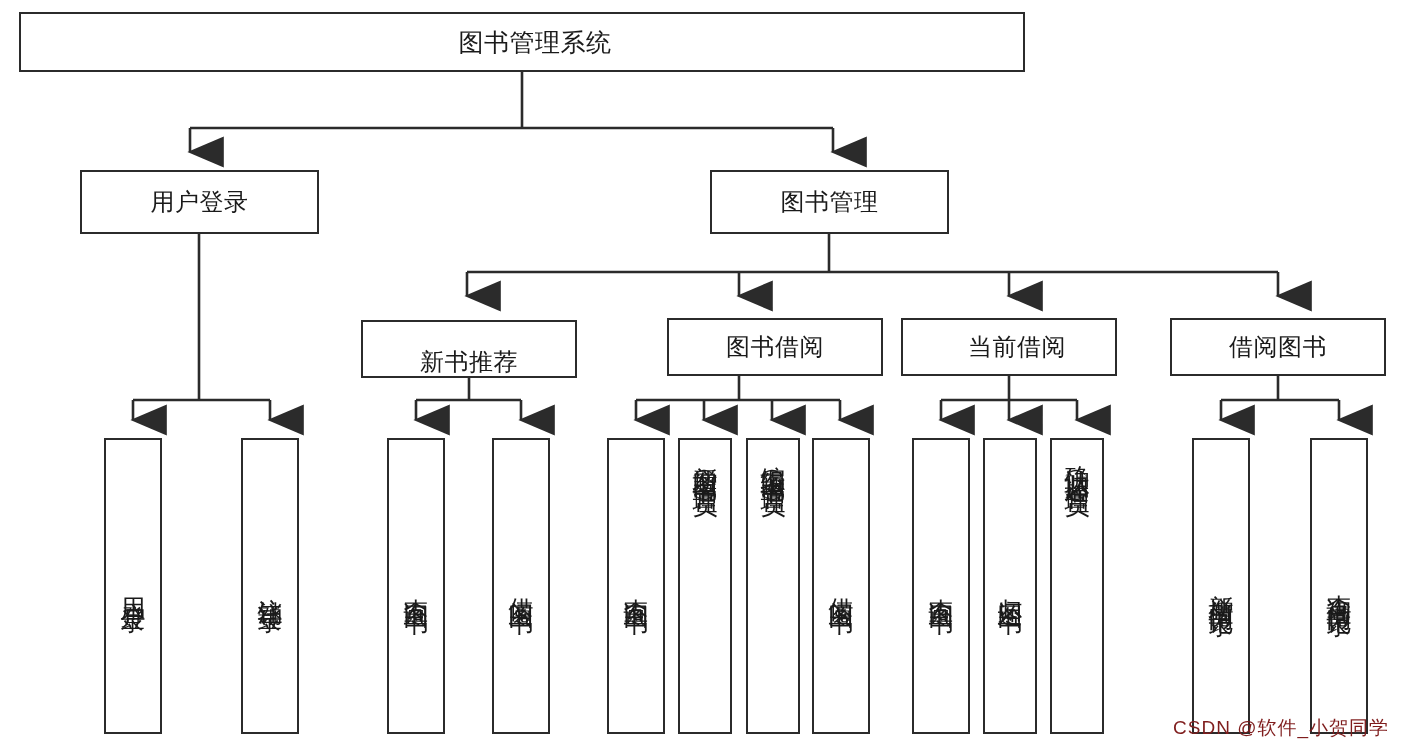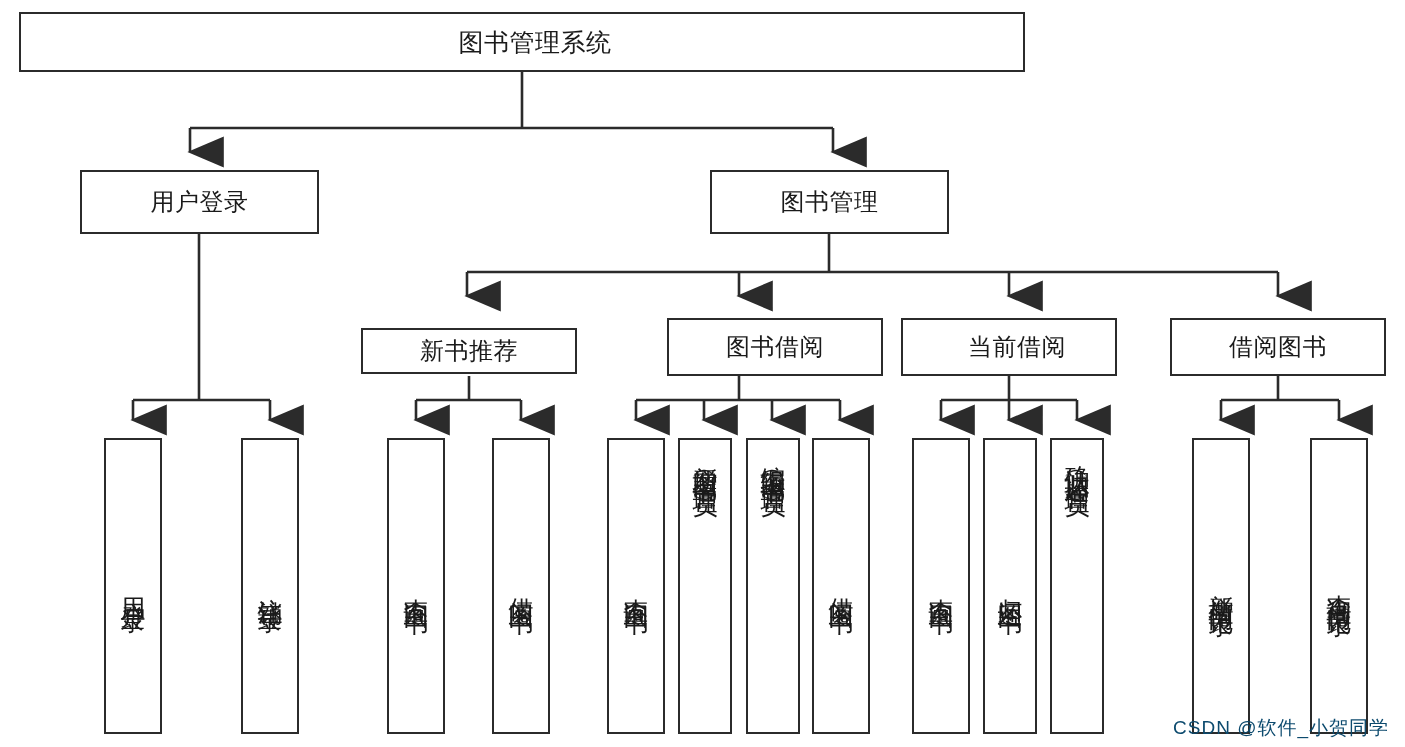--- a/index.html
+++ b/index.html
@@ -64,21 +64,21 @@
   }
   .node.leaf.centered {
     align-items: center;
     padding-top: 0;
   }
   .watermark {
     position: absolute;
     right: 16px;
     bottom: 6px;
     font-size: 19px;
-    color: #0c4a6e;
+    color: #7f1d1d;
     letter-spacing: 1px;
     white-space: nowrap;
     user-select: none;
   }
 </style>
 </head>
 <body>
 
 <div id="canvas">
 
@@ -139,21 +139,21 @@
   </div>
 
   <div class="node mid" style="left:80px; top:170px; width:239px; height:64px;">
     <span class="label">用户登录</span>
   </div>
 
   <div class="node mid" style="left:710px; top:170px; width:239px; height:64px;">
     <span class="label">图书管理</span>
   </div>
 
-  <div class="node mid" style="left:361px; top:328px; width:216px; height:46px;">
+  <div class="node mid" style="left:361px; top:320px; width:216px; height:58px;align-items:flex-end;">
     <span class="label">新书推荐</span>
   </div>
 
   <div class="node mid" style="left:631px; top:318px; width:216px; height:58px;margin-left:36px;">
     <span class="label">图书借阅</span>
   </div>
 
   <div class="node mid" style="left:901px; top:318px; width:216px; height:58px;padding-left:16px;">
     <span class="label">当前借阅</span>
   </div>

